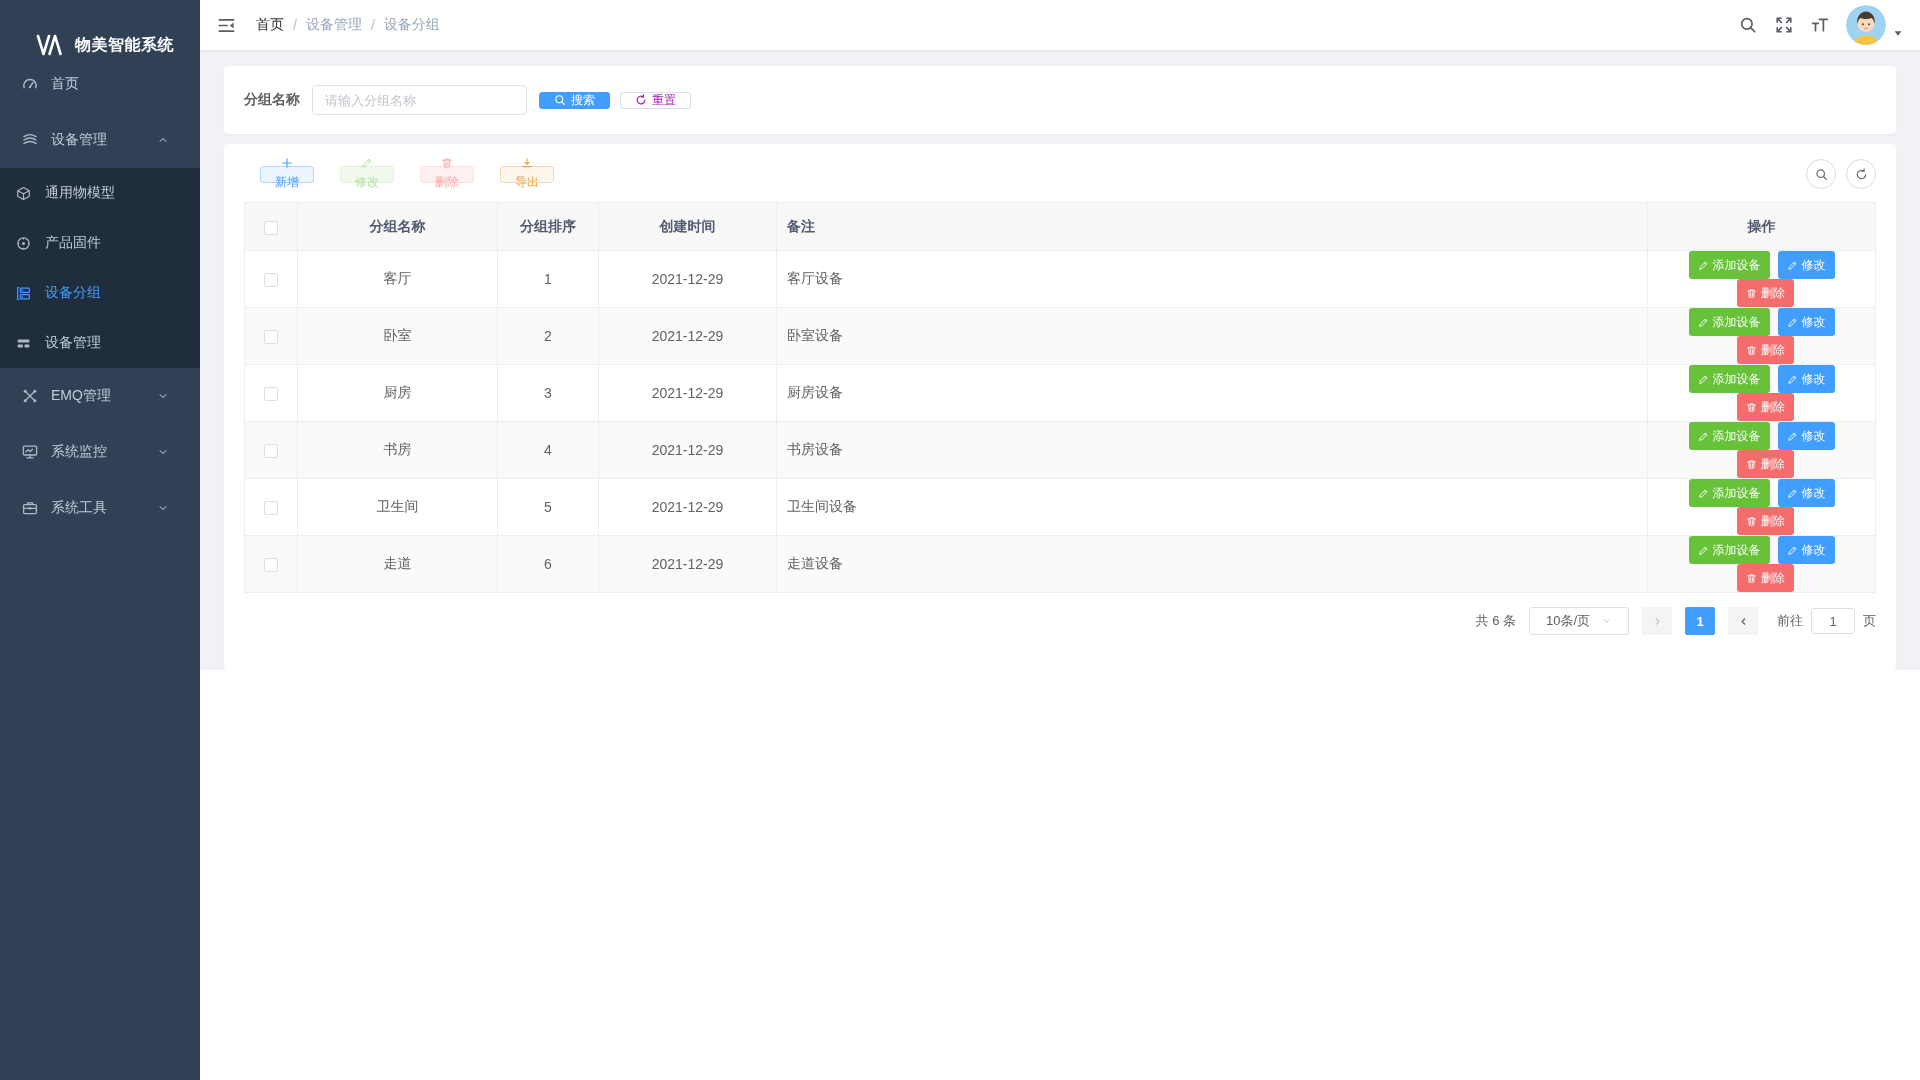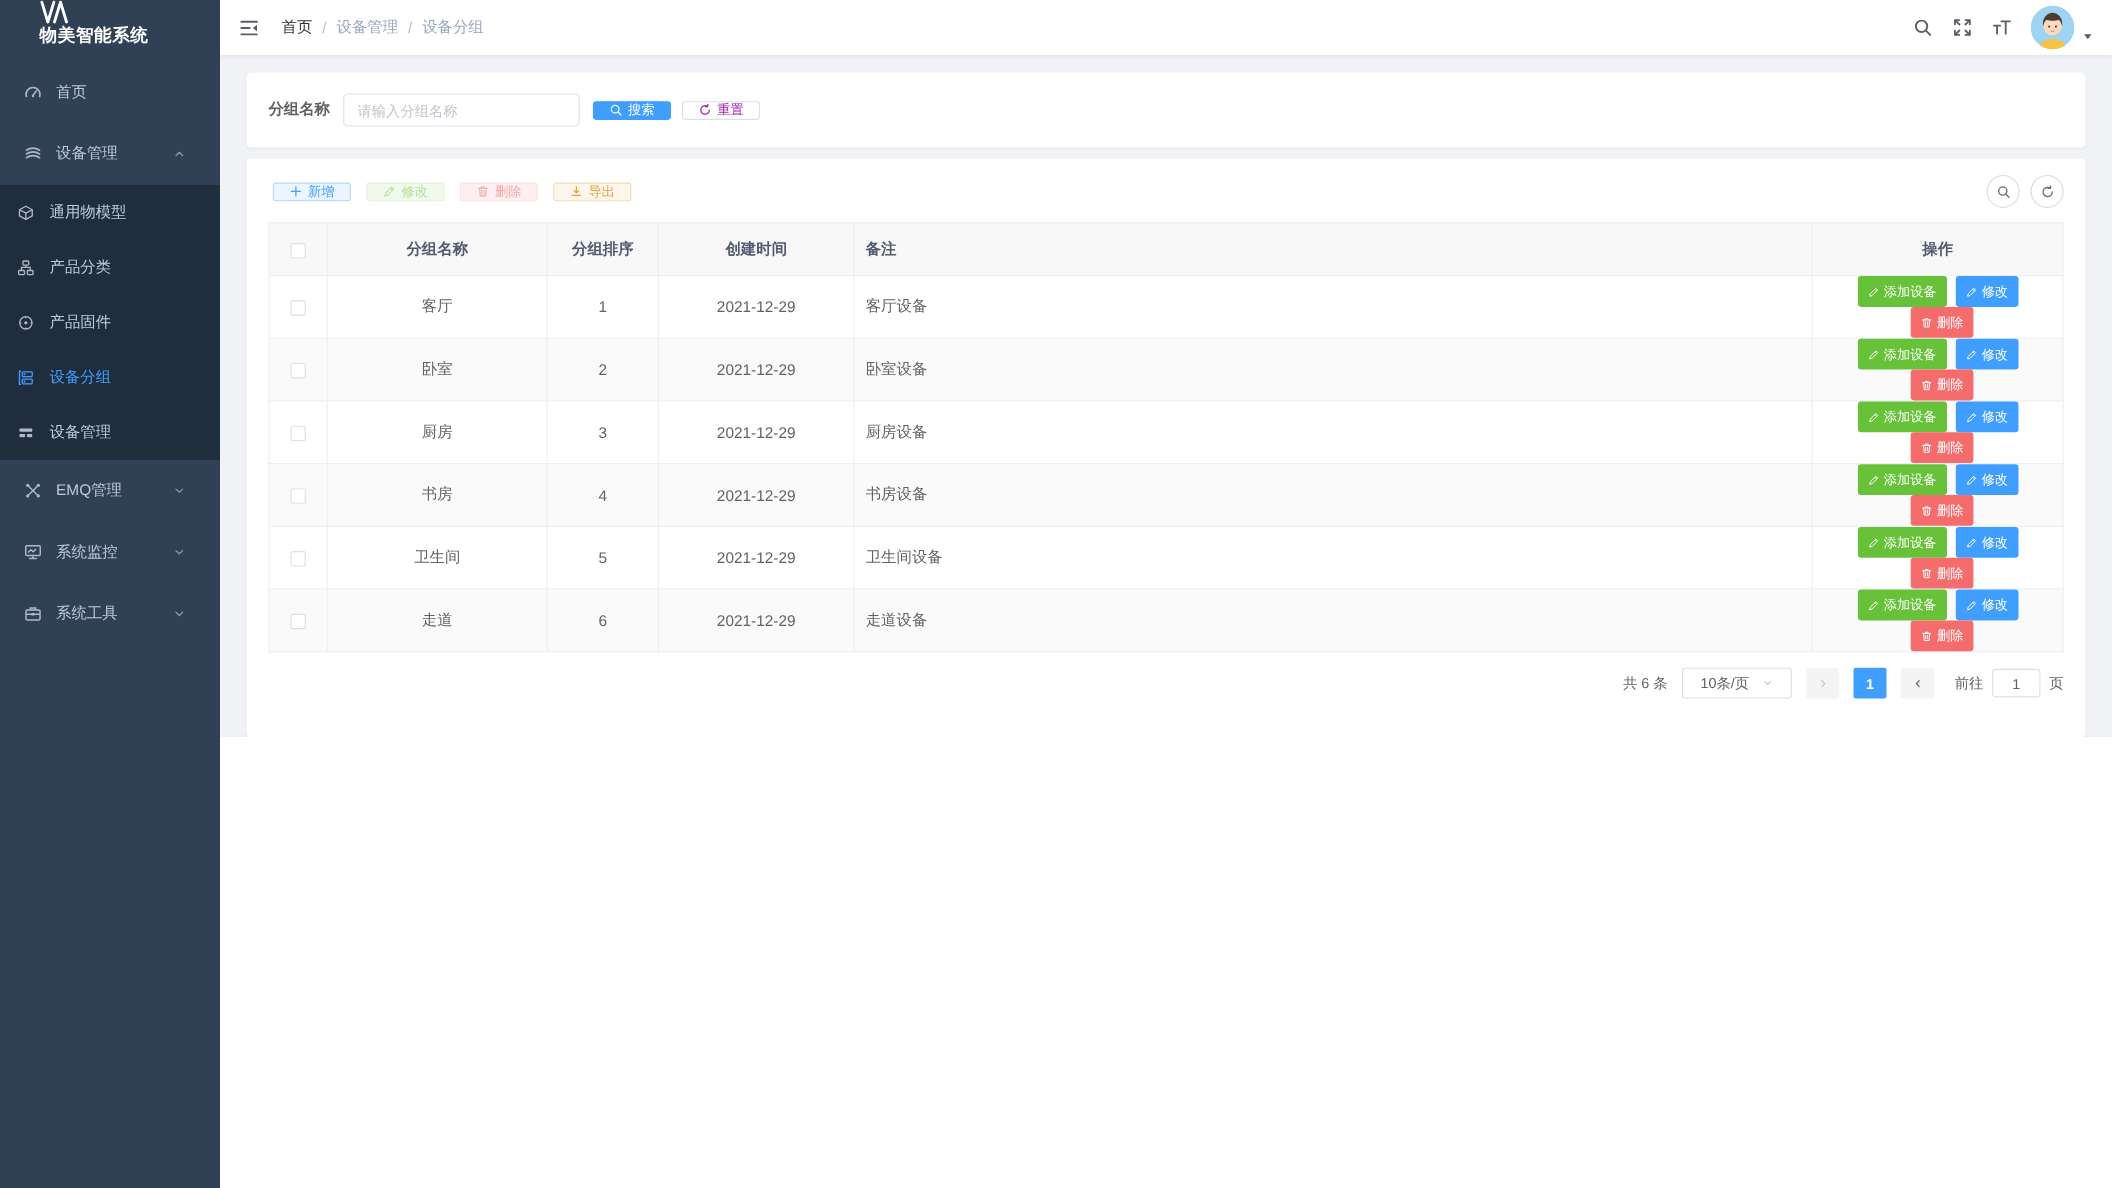--- a/index.html
+++ b/index.html
@@ -2,21 +2,21 @@
 <html><head>
 <meta charset="utf-8">
 <style>
   * { box-sizing: border-box; }
   html,body { margin:0; padding:0; width:1920px; height:1080px; overflow:hidden;
     font-family:"Liberation Sans","DejaVu Sans",sans-serif; background:#fff; color:#303133; }
   .app { display:flex; width:1920px; height:1080px; }
 
   
   .sidebar { width:200px; height:1080px; background:#304156; flex-shrink:0; overflow:hidden; }
-  .logo-row { height:56px; display:flex; align-items:flex-start; padding-left:36px;flex-direction:column; }
+  .logo-row { height:56px; display:flex; align-items:flex-end; padding-left:36px; }
   .logo-mark { width:30px; height:22px; margin-right:9px; display:inline-flex; }
   .logo-title { color:#fff; font-size:16px; font-weight:700; letter-spacing:.5px; }
   .menu-item { height:56px; display:flex; align-items:center; padding:0 18px 0 22px;
     color:#bfcbd9; font-size:14px; cursor:pointer; }
   .menu-item .icon { width:16px; height:16px; margin-right:13px; color:#aeb9c6; flex-shrink:0; }
   .menu-item .chevron { margin-left:auto; width:12px; height:12px; color:#8a97a6; }
   .submenu { background:#1f2d3d; }
   .submenu-item { height:50px; display:flex; align-items:center; padding-left:16px;
     color:#bfcbd9; font-size:14px; cursor:pointer; }
   .submenu-item .icon { width:15px; height:15px; margin-right:14px; color:#aeb9c6; flex-shrink:0; }
@@ -53,21 +53,21 @@
   .text-input::placeholder { color:#c0c4cc; }
   .btn { display:inline-flex; align-items:center; justify-content:center; gap:5px; height:17px;
     padding:0 14px; border-radius:3px; font-size:12px; cursor:pointer; border:1px solid transparent;
     background:#fff; white-space:nowrap; }
   .btn .icon { width:12px; height:12px; }
   .btn-primary { background:#409eff; border-color:#409eff; color:#fff; margin-left:12px; }
   .btn-default { border-color:#dcdfe6; color:#a21caf; margin-left:10px; }
 
   .table-card { min-height:526px; padding:15px 20px 20px; }
   .toolbar { display:flex; align-items:center; margin-bottom:13px; }
-  .toolbar .btn { margin-left:4px; margin-right:10px; }
+  .toolbar .btn { margin-left:16px; margin-right:10px;flex-direction:column; }
   .btn-plain-primary { background:#ecf5ff; border-color:#b3d8ff; color:#409eff; }
   .btn-plain-success { background:#f0f9eb; border-color:#e1f3d8; color:#85ce61; }
   .btn-plain-danger  { background:#fef0f0; border-color:#fde2e2; color:#f78989; }
   .btn-plain-warning { background:#fdf6ec; border-color:#f5dab1; color:#e6a23c; }
   .btn.is-disabled { cursor:not-allowed; }
   .btn-plain-success.is-disabled { color:#b3e19d; }
   .btn-plain-danger.is-disabled  { color:#f9a7a7; }
   .toolbar-right { margin-left:auto; display:flex; gap:10px; }
   .circle-btn { width:30px; height:30px; border-radius:50%; border:1px solid #d9dce2; background:#fff;
     display:flex; align-items:center; justify-content:center; color:#666b74; cursor:pointer; }
@@ -149,31 +149,20 @@
         </div>
         <div class="submenu">
           <div class="submenu-item">
             <span class="icon">
               <svg viewBox="0 0 16 16" fill="none" stroke="currentColor" stroke-width="1.3" stroke-linejoin="round">
                 <path d="M8 1.6 14.2 5v6L8 14.4 1.8 11V5z"></path>
                 <path d="M1.8 5 8 8.2 14.2 5M8 8.2v6.2"></path>
               </svg>
             </span>
             <span>通用物模型</span>
-          </div>
-          <div class="submenu-item">
-            <span class="icon">
-              <svg viewBox="0 0 16 16" fill="none" stroke="currentColor" stroke-width="1.3">
-                <rect x="5.2" y="1.4" width="5.6" height="4" rx="0.8"></rect>
-                <rect x="1" y="10.6" width="5.6" height="4" rx="0.8"></rect>
-                <rect x="9.4" y="10.6" width="5.6" height="4" rx="0.8"></rect>
-                <path d="M8 5.4v2.2M3.8 10.6V7.6h8.4v3"></path>
-              </svg>
-            </span>
-            <span>产品分类</span>
           </div>
           <div class="submenu-item">
             <span class="icon">
               <svg viewBox="0 0 16 16" fill="none" stroke="currentColor" stroke-width="1.3">
                 <circle cx="8" cy="8" r="6"></circle>
                 <circle cx="8" cy="8" r="1.6" fill="currentColor" stroke="none"></circle>
                 <path d="M8 2v1.6M8 12.4V14M2 8h1.6M12.4 8H14"></path>
               </svg>
             </span>
             <span>产品固件</span>

